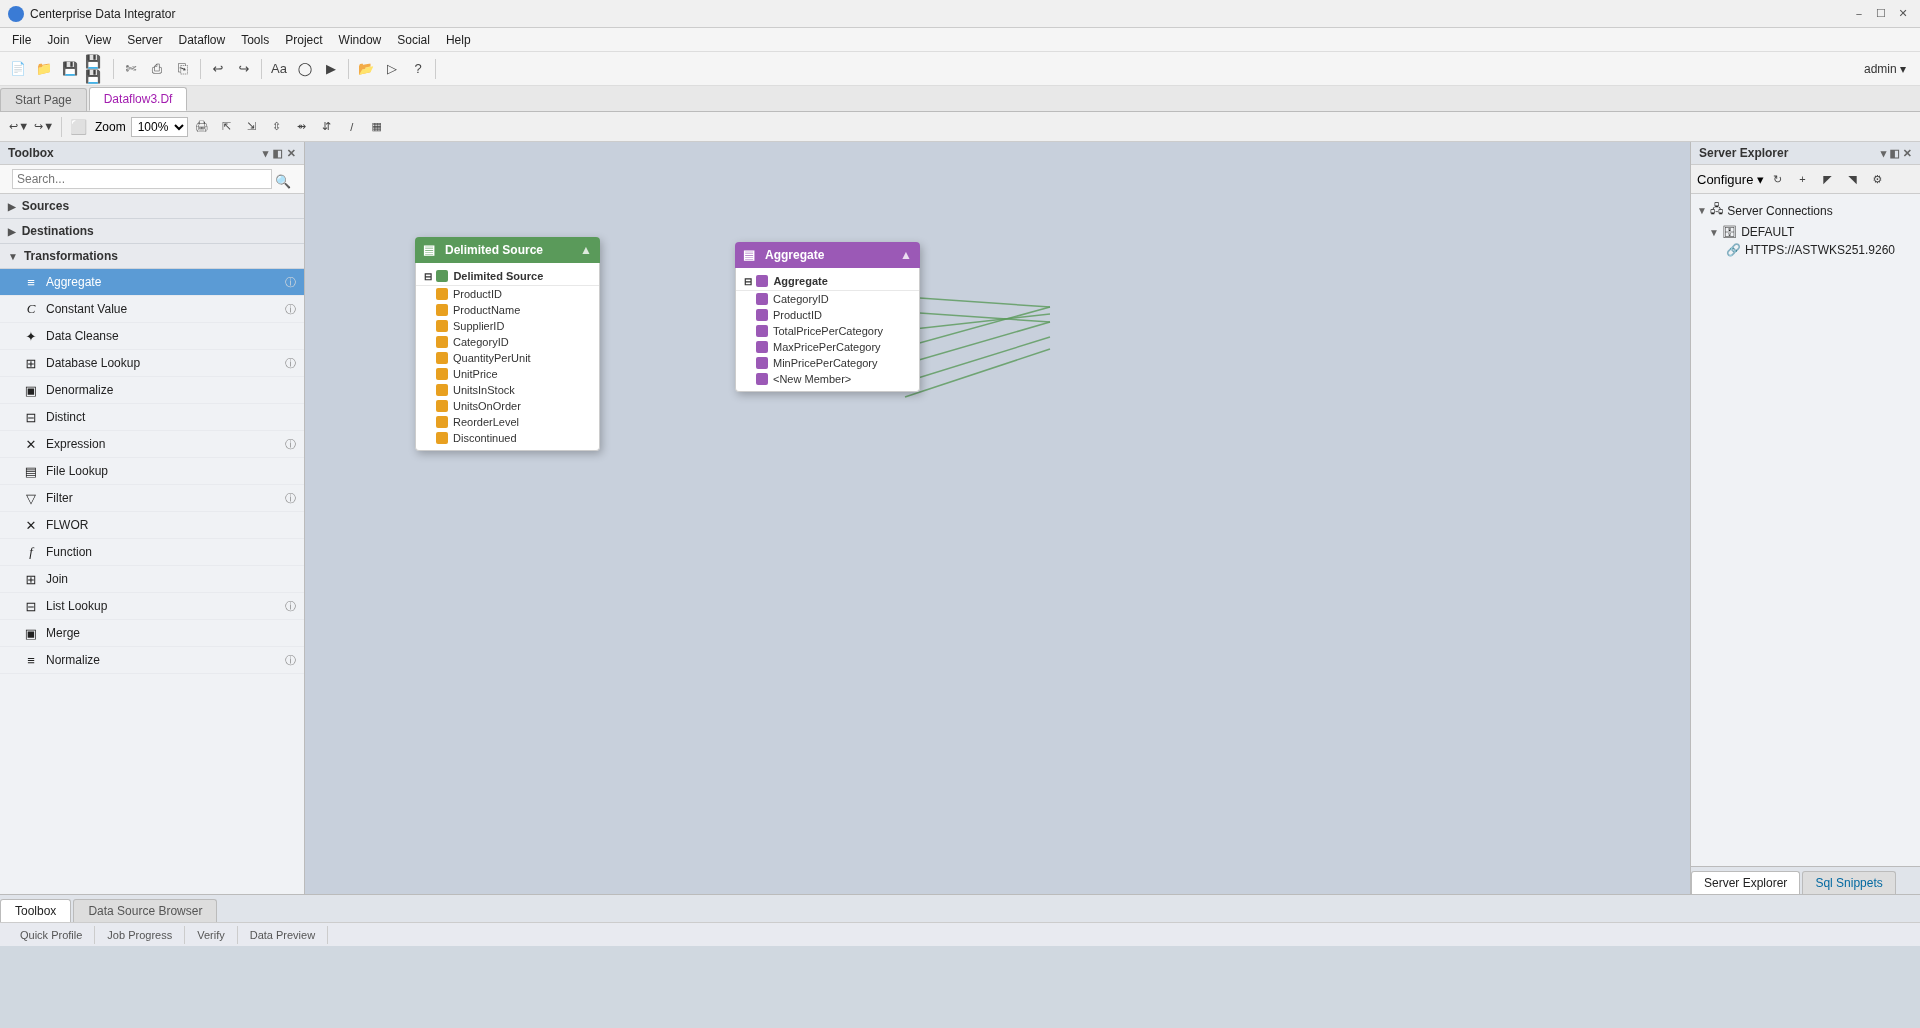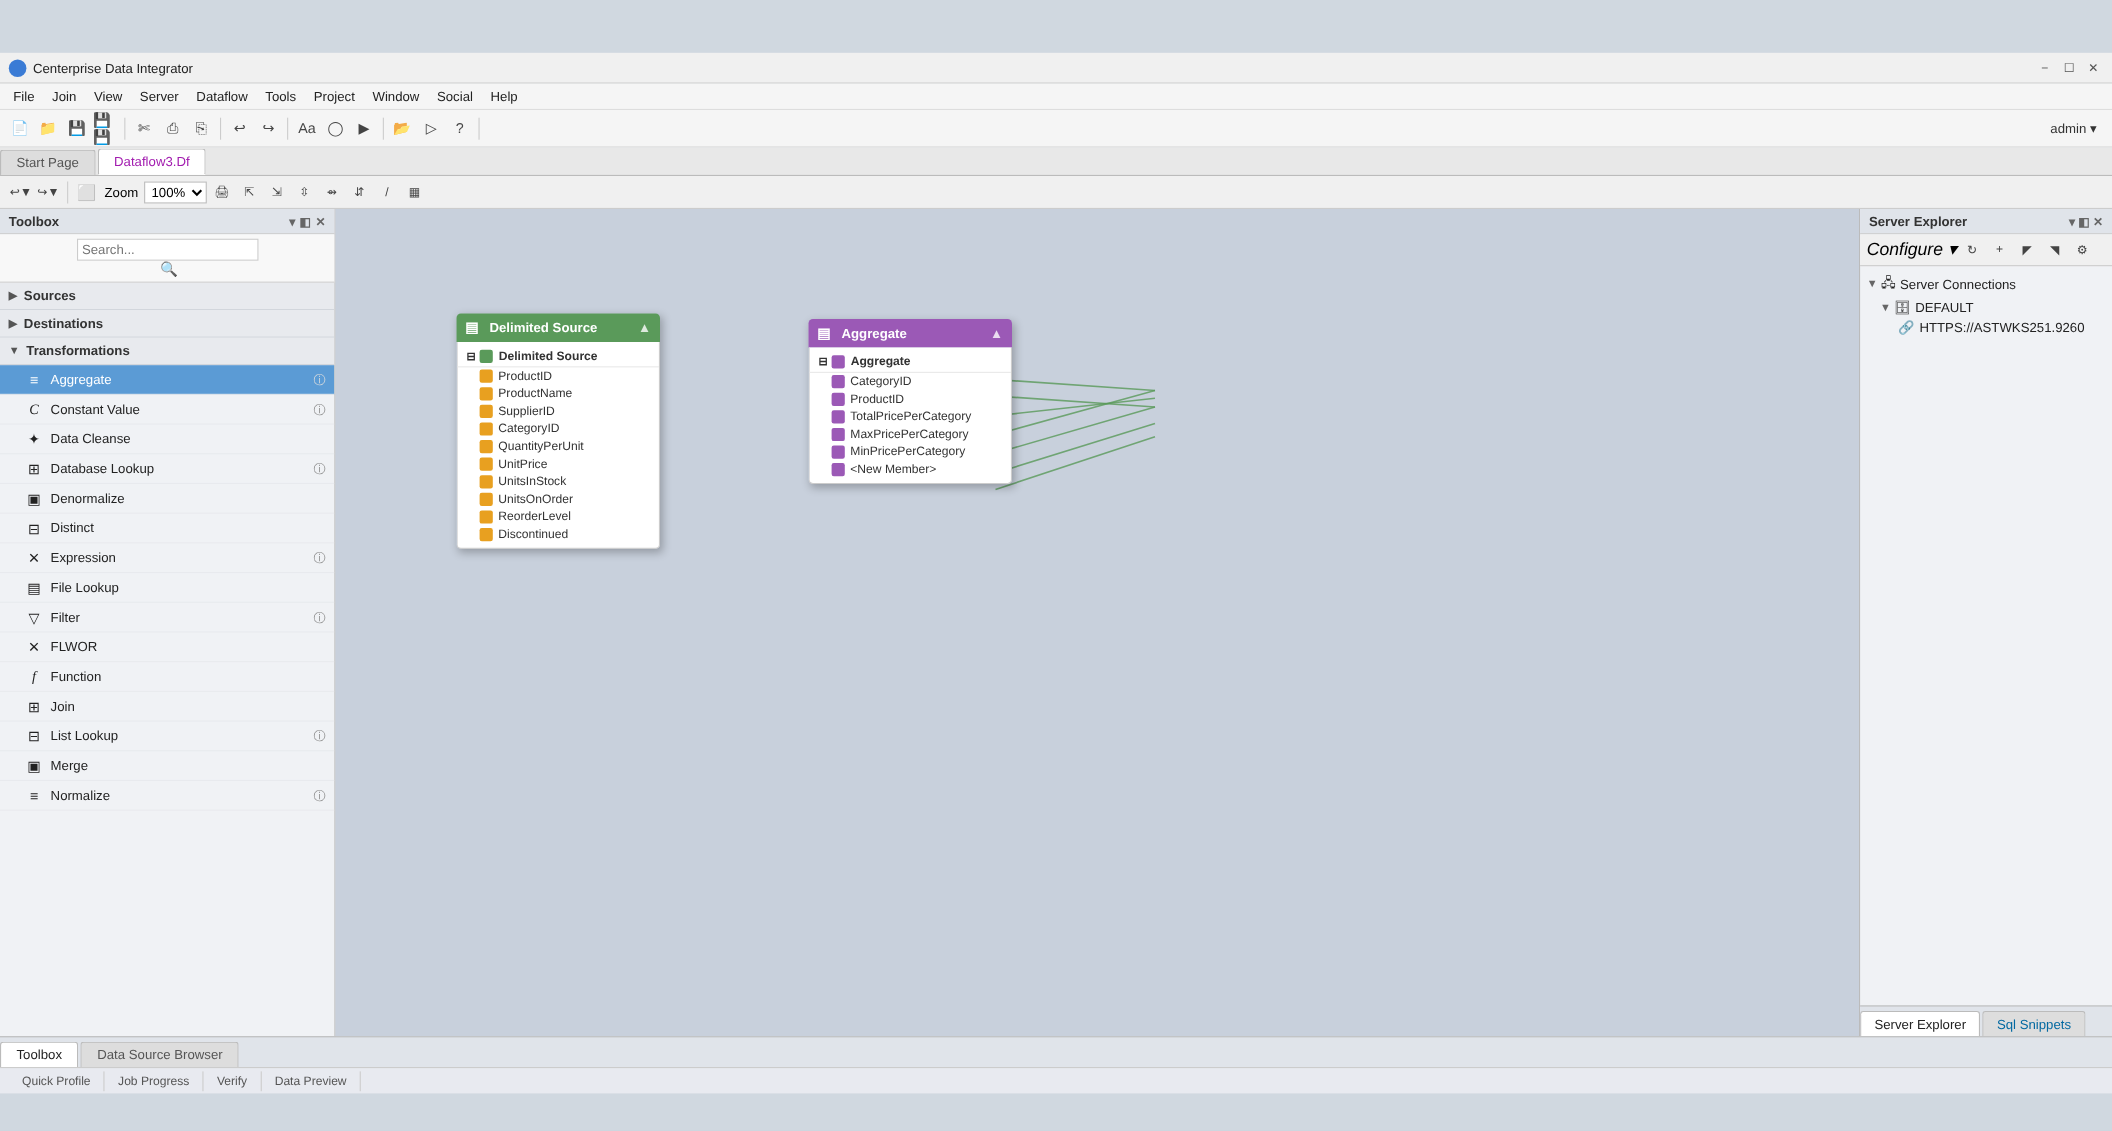--- a/index.html
+++ b/index.html
@@ -1,19 +1,19 @@
 <!DOCTYPE html>
 <html><head>
   <meta charset="utf-8">
   <style>
     * { box-sizing: border-box; margin: 0; padding: 0; }
     body { font-family: 'Segoe UI', Arial, sans-serif; font-size: 12px; background: #d0d8e0; overflow: hidden; width: 1920px; height: 1028px; }
 
     
-    #titlebar { background: #f0f0f0; height: 28px; display: flex; align-items: center; padding: 0 8px; border-bottom: 1px solid #ccc; font-size: 12px; margin-top: 48px; }
+    #titlebar { background: #f0f0f0; height: 28px; display: flex; align-items: center; padding: 0 8px; border-bottom: 1px solid #ccc; font-size: 12px; }
     #titlebar .app-icon { width: 16px; height: 16px; background: #3a7bd5; border-radius: 50%; margin-right: 6px; display: inline-block; }
     #titlebar-title { font-size: 12px; color: #222; }
     #titlebar-controls { margin-left: auto; display: flex; gap: 4px; }
     #titlebar-controls span { width: 18px; height: 18px; display: flex; align-items: center; justify-content: center; font-size: 11px; cursor: pointer; color: #555; }
 
     
     #menubar { background: #f5f5f5; height: 24px; display: flex; align-items: center; padding: 0 4px; border-bottom: 1px solid #ddd; }
     .menu-item { padding: 2px 8px; font-size: 12px; cursor: pointer; color: #222; }
 
     
@@ -34,21 +34,21 @@
     .zoom-select { font-size: 12px; border: 1px solid #bbb; background: #fff; padding: 1px 2px; cursor: pointer; }
 
     
     #main { display: flex; height: calc(1028px - 28px - 24px - 34px - 26px - 30px - 28px - 24px); }
 
     
     #toolbox { width: 305px; min-width: 305px; background: #f0f2f5; border-right: 1px solid #bbb; display: flex; flex-direction: column; }
     #toolbox-header { background: #e0e4ea; padding: 4px 8px; font-size: 12px; font-weight: 600; color: #333; display: flex; align-items: center; justify-content: space-between; border-bottom: 1px solid #ccc; }
     #toolbox-header-controls { display: flex; gap: 4px; }
     .panel-ctrl { font-size: 11px; color: #666; cursor: pointer; }
-    #toolbox-search { padding: 4px 22px; border-bottom: 1px solid #ccc; display: flex; align-items: center; background: #f8f8f8; flex-direction: column; }
+    #toolbox-search { padding: 4px 12px; border-bottom: 1px solid #ccc; display: flex; align-items: flex-end; background: #f8f8f8; }
     #toolbox-search input { flex: 1; border: 1px solid #ccc; padding: 2px 4px; font-size: 12px; background: #fff; }
     #toolbox-scroll { overflow-y: auto; flex: 1; }
     .toolbox-section { }
     .toolbox-section-header { display: flex; align-items: center; padding: 5px 8px; cursor: pointer; font-size: 12px; font-weight: 600; color: #333; background: #e8eaee; border-bottom: 1px solid #d0d4da; }
     .toolbox-section-header .expand-icon { margin-right: 6px; font-size: 10px; color: #555; }
     .toolbox-item { display: flex; align-items: center; padding: 4px 8px 4px 22px; cursor: pointer; font-size: 12px; color: #222; border-bottom: 1px solid #e8eaee; }
     .toolbox-item.selected { background: #5b9bd5; color: #fff; }
     .toolbox-item .item-icon { width: 18px; height: 18px; margin-right: 6px; display: flex; align-items: center; justify-content: center; font-size: 13px; flex-shrink: 0; }
     .toolbox-item .info-icon { margin-left: auto; font-size: 11px; color: #888; }
     .toolbox-item.selected .info-icon { color: #ddd; }
@@ -401,21 +401,21 @@
     <div id="server-explorer">
       <div id="se-header">
         <span>Server Explorer</span>
         <div style="display:flex; gap:3px;">
           <span class="panel-ctrl">▾</span>
           <span class="panel-ctrl">◧</span>
           <span class="close-x">✕</span>
         </div>
       </div>
       <div id="se-toolbar">
-        <span style="font-size:16px;cursor:pointer;font-style:italic;">Configure ▾</span>
+        <span style="font-size:13px;cursor:pointer;">Configure ▾</span>
         <span class="se-tb-btn">↻</span>
         <span class="se-tb-btn">+</span>
         <span class="se-tb-btn">◤</span>
         <span class="se-tb-btn">◥</span>
         <span class="se-tb-btn">⚙</span>
       </div>
       <div id="se-tree">
         <div class="tree-item">
           <span class="tree-expand">▼</span>
           <span class="tree-icon">🖧</span>

